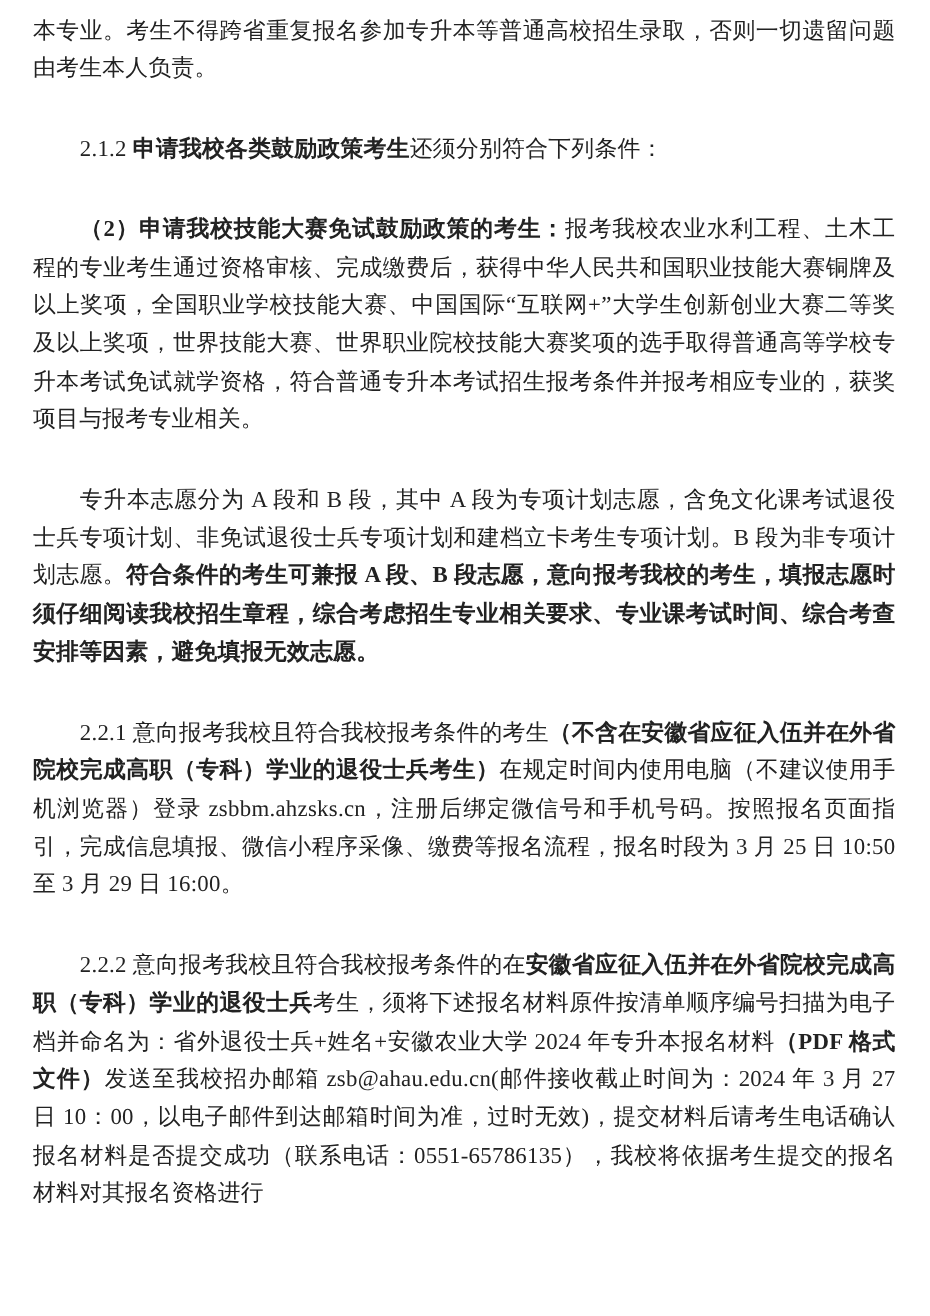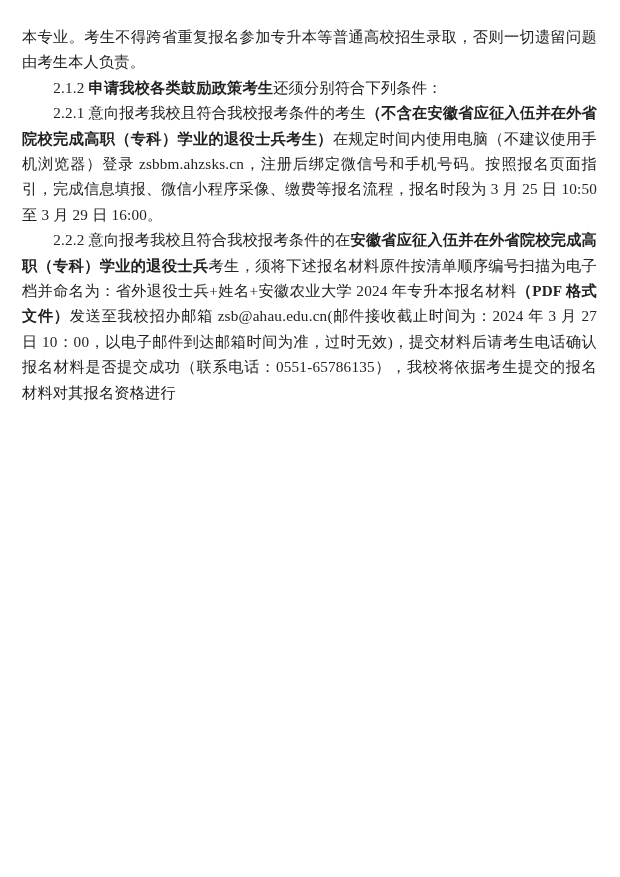--- a/index.html
+++ b/index.html
@@ -8,47 +8,50 @@
     background: #ffffff;
   }
   .page {
     position: relative;
     width: 620px;
     height: 877px;
     margin: 0 auto;
     background: #ffffff;
     overflow: hidden;
     box-sizing: border-box;
-    padding: 24px 23px 0 22px;
+    padding: 8px 23px 0 22px;
     font-family: "Liberation Serif", "DejaVu Serif", serif;
     color: #222222;
   }
   .doc p {
     margin: 0;
     padding: 0;
     font-size: 15.2px;
     line-height: 25.4px;
     text-align: justify;
     text-justify: inter-character;
     letter-spacing: 0.2px;
     word-break: break-word;
   }
   .doc p.indent {
     text-indent: 2.05em;
+    margin-top: 28px;
   }
   .doc span.seg-bold {
     font-weight: 700;
   }
   .doc span.seg-regular {
     font-weight: 400;
   }
 </style>
 </head>
 <body>
 
 <div class="page">
   <div class="doc" id="doc-body">
       <p><span class="seg-regular">本专业。考生不得跨省重复报名参加专升本等普通高校招生录取，否则一切遗留问题由考生本人负责。</span></p>
       <p class="indent"><span class="seg-regular">2.1.2 </span><span class="seg-bold">申请我校各类鼓励政策考生</span><span class="seg-regular">还须分别符合下列条件：</span></p>
+      <p class="indent"><span class="seg-bold">（2）申请我校技能大赛免试鼓励政策的考生：</span><span class="seg-regular">报考我校农业水利工程、土木工程的专业考生通过资格审核、完成缴费后，获得中华人民共和国职业技能大赛铜牌及以上奖项，全国职业学校技能大赛、中国国际“互联网+”大学生创新创业大赛二等奖及以上奖项，世界技能大赛、世界职业院校技能大赛奖项的选手取得普通高等学校专升本考试免试就学资格，符合普通专升本考试招生报考条件并报考相应专业的，获奖项目与报考专业相关。</span></p>
+      <p class="indent"><span class="seg-regular">专升本志愿分为 A 段和 B 段，其中 A 段为专项计划志愿，含免文化课考试退役士兵专项计划、非免试退役士兵专项计划和建档立卡考生专项计划。B 段为非专项计划志愿。</span><span class="seg-bold">符合条件的考生可兼报 A 段、B 段志愿，意向报考我校的考生，填报志愿时须仔细阅读我校招生章程，综合考虑招生专业相关要求、专业课考试时间、综合考查安排等因素，避免填报无效志愿。</span></p>
       <p class="indent"><span class="seg-regular">2.2.1 意向报考我校且符合我校报考条件的考生</span><span class="seg-bold">（不含在安徽省应征入伍并在外省院校完成高职（专科）学业的退役士兵考生）</span><span class="seg-regular">在规定时间内使用电脑（不建议使用手机浏览器）登录 zsbbm.ahzsks.cn，注册后绑定微信号和手机号码。按照报名页面指引，完成信息填报、微信小程序采像、缴费等报名流程，报名时段为 3 月 25 日 10:50 至 3 月 29 日 16:00。</span></p>
       <p class="indent"><span class="seg-regular">2.2.2 意向报考我校且符合我校报考条件的在</span><span class="seg-bold">安徽省应征入伍并在外省院校完成高职（专科）学业的退役士兵</span><span class="seg-regular">考生，须将下述报名材料原件按清单顺序编号扫描为电子档并命名为：省外退役士兵+姓名+安徽农业大学 2024 年专升本报名材料</span><span class="seg-bold">（PDF 格式文件）</span><span class="seg-regular">发送至我校招办邮箱 zsb@ahau.edu.cn(邮件接收截止时间为：2024 年 3 月 27 日 10：00，以电子邮件到达邮箱时间为准，过时无效)，提交材料后请考生电话确认报名材料是否提交成功（联系电话：0551-65786135），我校将依据考生提交的报名材料对其报名资格进行</span></p>
     </div>
 </div>
 
 </body></html>

